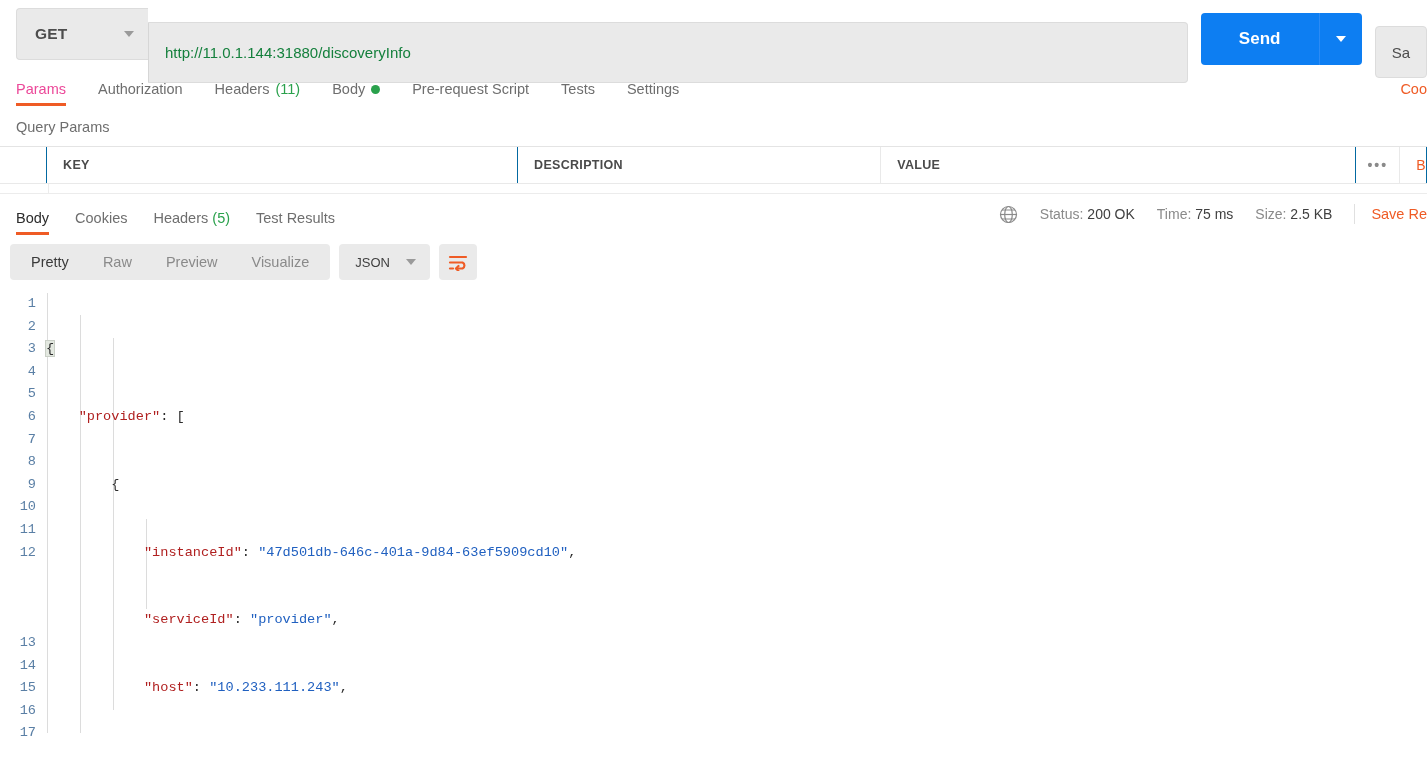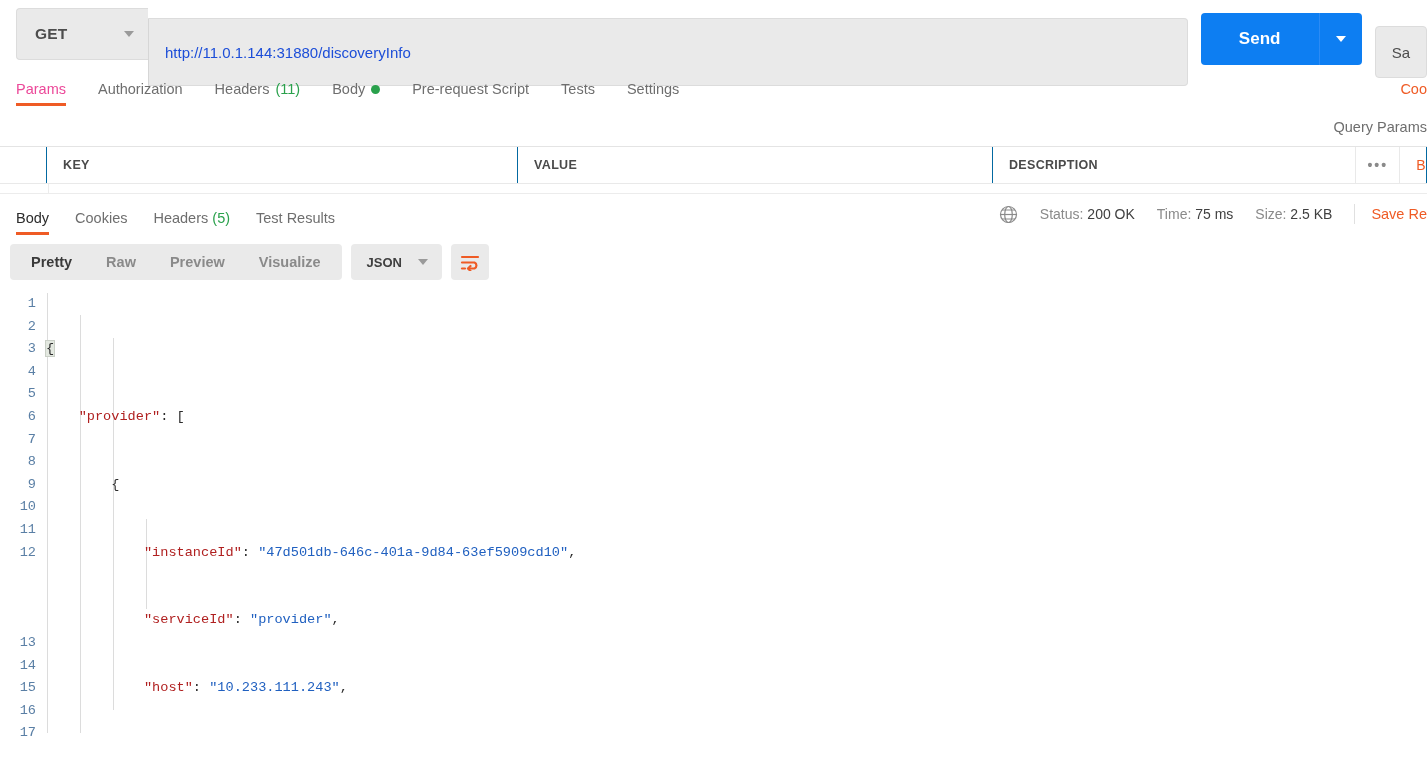--- a/index.html
+++ b/index.html
@@ -43,31 +43,31 @@
     letter-spacing: .2px;
   }
   .caret-down {
     width: 0; height: 0;
     border-left: 5px solid transparent;
     border-right: 5px solid transparent;
     border-top: 6px solid #9a9a9a;
   }
   .url-input {
     flex: 1;
-    height: 68px;
+    height: 61px;
     background: #eaeaea;
     border: 1px solid #dcdcdc;
     border-left: 1px solid #d6d6d6;
     border-radius: 0 4px 4px 0;
     display: flex;
     align-items: center;
     padding: 0 16px;
     box-sizing: border-box;
     font-size: 15px;
-    color: #1d4ed8;
+    color: #15803d;
     max-width: 1092px;
     cursor: text;
     margin-top: 36px;
   }
   .send-wrap {
     display: flex;
     margin-left: 13px;
     height: 52px;
     border-radius: 4px;
     overflow: hidden;
@@ -159,21 +159,20 @@
     padding-right: 0;
     cursor: pointer;
     white-space: nowrap;
   }
 
   
   .query-params-label {
     font-size: 14.5px;
     color: #6e6e6e;
     padding: 13px 0 11px 16px;
-    text-align: right;
   }
   .params-table {
     border-top: 1px solid #e4e4e4;
     border-bottom: 1px solid #e9e9e9;
     display: flex;
     height: 36px;
     position: relative;
     align-items: center;
     background: #fff;
   }
@@ -242,21 +241,20 @@
   .meta-val { color: #404040; }
   .meta-sep { width:1px; height:20px; background:#e0e0e0; margin-right:16px;}
   .save-resp { color:#ef5b25; font-size:14.5px; cursor:pointer; white-space:nowrap;}
 
   
   .view-toolbar {
     display: flex;
     align-items: center;
     padding: 9px 0 9px 10px;
     gap: 9px;
-    font-weight: bold;
   }
   .seg-group {
     display: flex;
     background: #eaeaea;
     border-radius: 4px;
     height: 36px;
     align-items: center;
     padding: 0 4px;
   }
   .seg {
@@ -374,22 +372,22 @@
     </div>
   </div>
   <div class="cookies-link">Coo</div>
 </div>
 
 <div class="query-params-label">Query Params</div>
 
 <div class="params-table">
   <div class="pcell check"></div>
   <div class="pcell key">KEY</div>
+  <div class="pcell desc">DESCRIPTION</div>
   <div class="pcell value">VALUE</div>
-  <div class="pcell desc">DESCRIPTION</div>
   <div class="pcell dots">
     <span class="dots-glyph">•••</span>
   </div>
   <div class="pcell bulk">B</div>
 </div>
 <div class="params-empty-row"></div>
 
 <div class="resp-bar">
   <div class="resp-tabs">
     <div class="restab active">Body</div>

